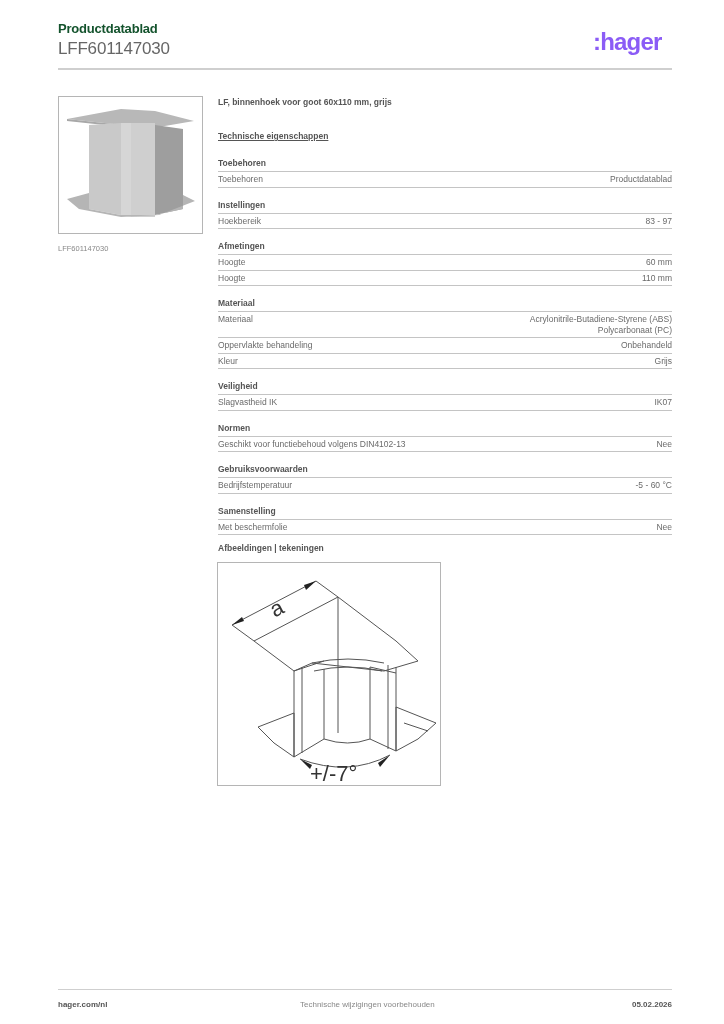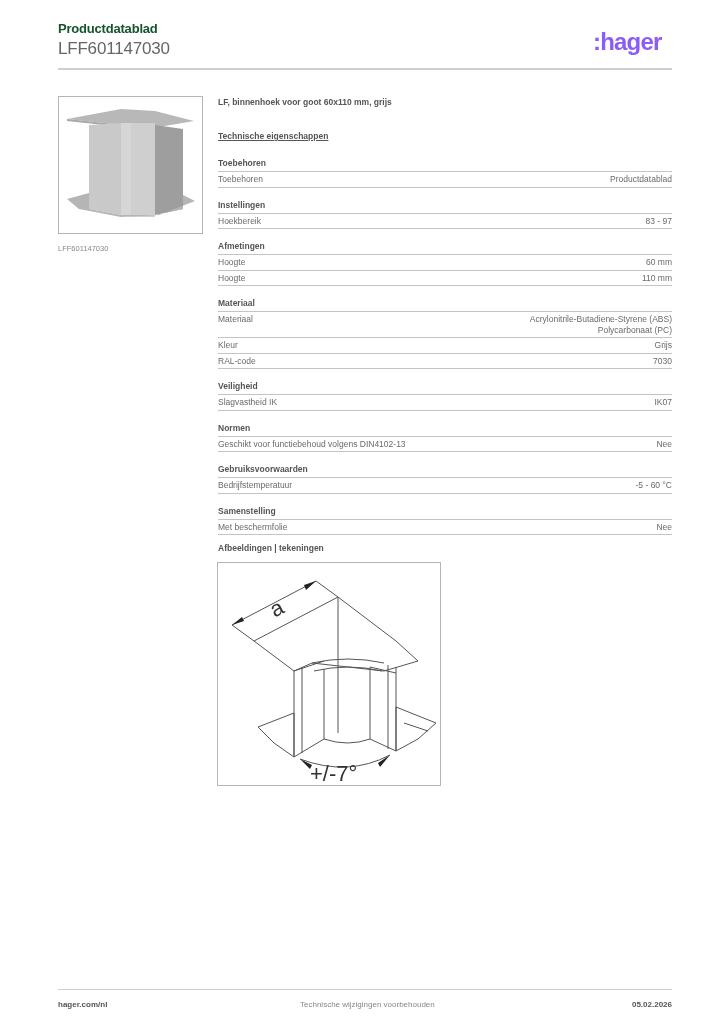--- a/index.html
+++ b/index.html
@@ -92,29 +92,29 @@
       <div class="group">
         <div class="group-head">Materiaal</div>
         <div class="row">
           <span>Materiaal</span>
           <span class="val">
             <div>Acrylonitrile-Butadiene-Styrene (ABS)</div>
             <div>Polycarbonaat (PC)</div>
           </span>
         </div>
         <div class="row">
+          <span>Oppervlakte behandeling</span>
+          <span class="val">
+            <div>Onbehandeld</div>
+          </span>
+        </div>
+        <div class="row">
           <span>Kleur</span>
           <span class="val">
             <div>Grijs</div>
-          </span>
-        </div>
-        <div class="row">
-          <span>RAL-code</span>
-          <span class="val">
-            <div>7030</div>
           </span>
         </div>
       </div>
       <div class="group">
         <div class="group-head">Veiligheid</div>
         <div class="row">
           <span>Slagvastheid IK</span>
           <span class="val">
             <div>IK07</div>
           </span>

